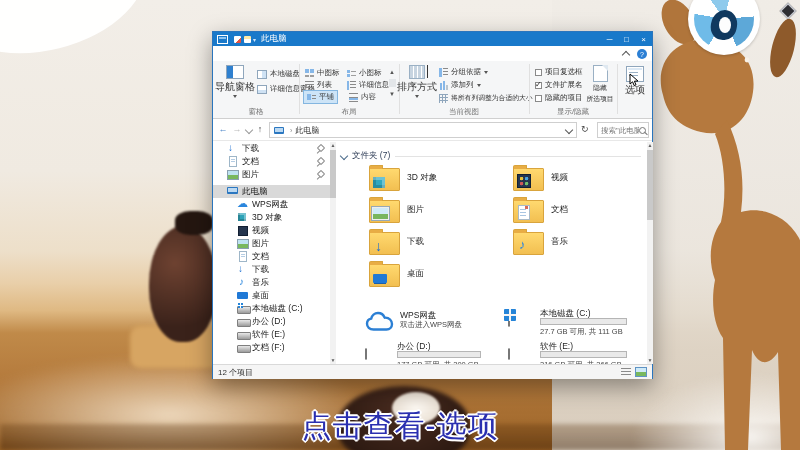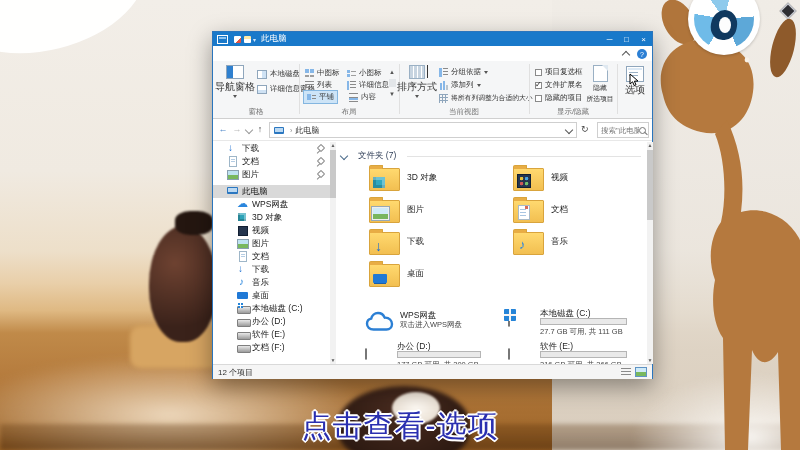--- a/index.html
+++ b/index.html
@@ -108,21 +108,21 @@
   .mi-drive-c::after{content:"";position:absolute;left:1px;top:0;width:5px;height:5px;background:linear-gradient(90deg,transparent 45%,#fff 45% 55%,transparent 55%),linear-gradient(transparent 45%,#fff 45% 55%,transparent 55%),#2584d8}
   .mi-network::before{content:"";position:absolute;left:0;top:2px;width:11px;height:7px;background:#2f7fd6;border:1px solid #14487f;box-sizing:border-box}
   .pin{position:absolute;right:6px;top:3px;width:8px;height:8px}
   .pin::before{content:"";position:absolute;left:2px;top:0;width:4px;height:4px;border:1px solid #8a8a8a;border-radius:1px;transform:rotate(45deg)}
   .pin::after{content:"";position:absolute;left:2px;bottom:-1px;width:1px;height:4px;background:#8a8a8a;transform:rotate(45deg)}
   
   .sbar{background:#f2f2f2;width:6px}
   .sthumb{position:absolute;left:0;width:6px;background:#c9c9c9}
   .sarr{position:absolute;left:0;width:6px;height:7px;color:#606060;font-size:5px;line-height:7px;text-align:center}
   
-  .shead{display:flex;align-items:center;gap:11px;font-size:8.5px;color:#33415a;white-space:nowrap}
+  .shead{display:flex;align-items:center;gap:5px;font-size:8.5px;color:#33415a;white-space:nowrap}
   .shead .rule{height:1px;background:#e3e3e3;flex:1}
   .ftile{position:absolute;display:flex;align-items:center;gap:7px;font-size:8.5px;color:#1f1f1f;white-space:nowrap}
   .fold{width:29px;height:21px;position:relative;background:linear-gradient(180deg,#ffd96f 0%,#f2bf51 100%);border:1px solid #d9a43c;border-radius:1px;margin-top:4px;flex:none}
   .fold::before{content:"";position:absolute;left:-1px;top:-4px;width:12px;height:3px;background:#e8ad45;border:1px solid #d9a43c;border-bottom:none;border-radius:2px 1px 0 0}
   .ov{position:absolute}
   .ov-cube{left:3px;bottom:2px;width:12px;height:11px;background:#2fa8bf;box-shadow:inset -3px 3px 0 rgba(255,255,255,.3),inset 3px -3px 0 rgba(0,0,0,.16)}
   .ov-video{left:3px;bottom:2px;width:12px;height:12px;background:#25354e;border:1px solid #111f33;background-image:radial-gradient(circle at 30% 30%,#e8c23a 1.5px,transparent 2px),radial-gradient(circle at 72% 30%,#4aa3e0 1.5px,transparent 2px),radial-gradient(circle at 30% 72%,#d05858 1.5px,transparent 2px),radial-gradient(circle at 72% 72%,#6fc06a 1.5px,transparent 2px)}
   .ov-pic{left:2px;bottom:2px;width:15px;height:11px;border:1px solid #eee;box-shadow:0 0 0 1px #97a8b6;background:linear-gradient(180deg,#cfeaf8 0 55%,#78b55e 55%)}
   .ov-doc{left:4px;bottom:2px;width:10px;height:13px;background:#fff;border:1px solid #a9bac8;background-image:linear-gradient(#aac6e2,#aac6e2),linear-gradient(#aac6e2,#aac6e2),linear-gradient(#aac6e2,#aac6e2),linear-gradient(#d86a5a,#d86a5a);background-size:6px 1px,6px 1px,6px 1px,3px 3px;background-position:1px 3px,1px 6px,1px 9px,6px 0;background-repeat:no-repeat}
   .ov-download::before{content:"↓";position:absolute;left:0;bottom:0;font-size:14px;font-weight:bold;color:#1e6ed0;line-height:13px}

